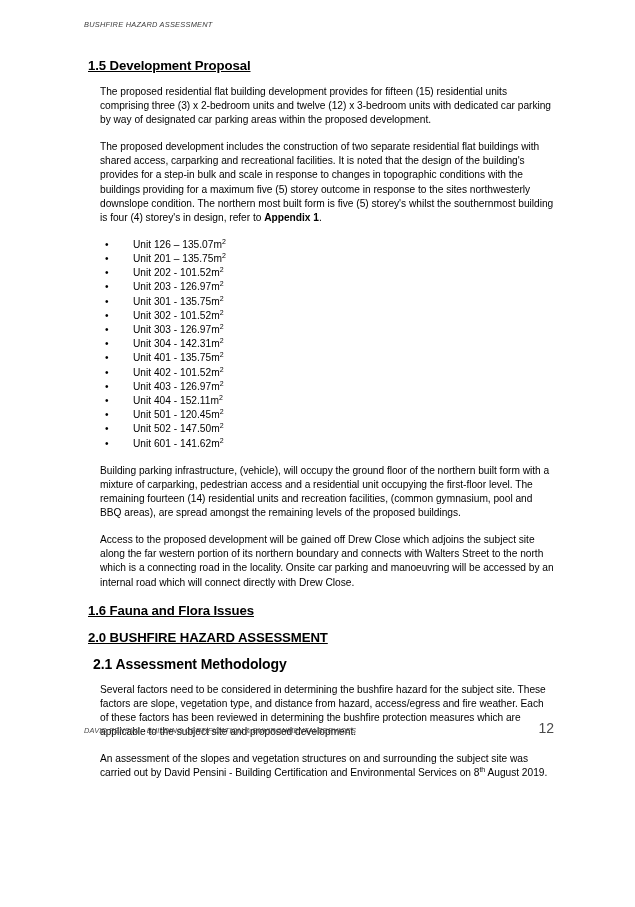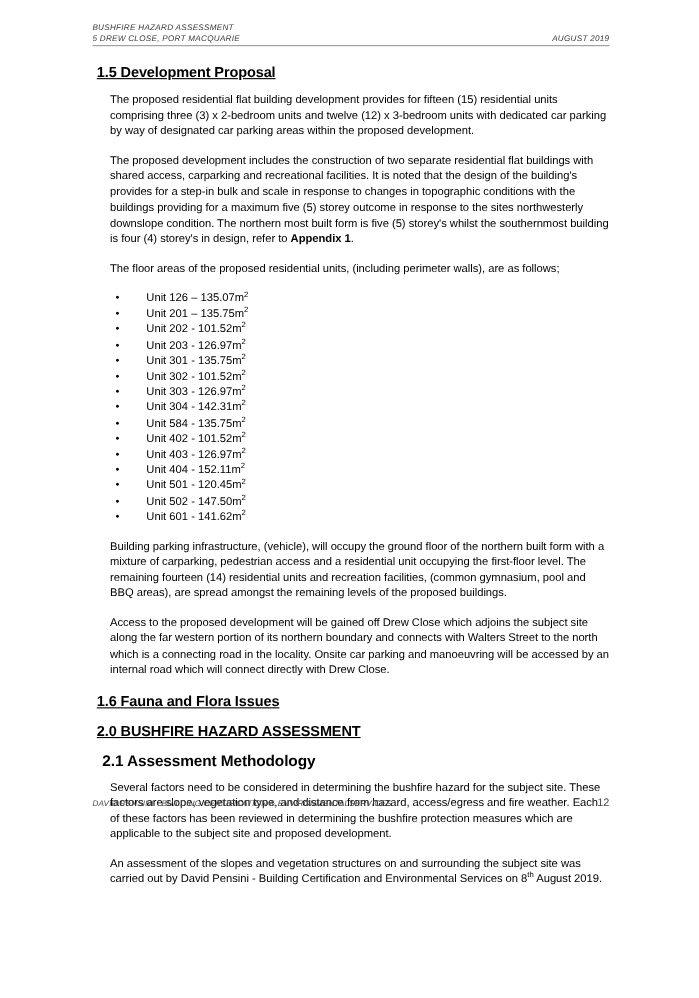--- a/index.html
+++ b/index.html
@@ -132,58 +132,53 @@
     align-items: baseline;
   }
   .doc-footer .footer-text {
     font-style: italic;
     font-size: 7.4px;
     letter-spacing: 0.15px;
     color: #4a4a4a;
     white-space: nowrap;
   }
   .doc-footer .page-number {
-    font-size: 10px;
+    font-size: 14px;
     color: #4a4a4a;
     font-style: normal;
   }
 </style>
 </head>
 <body>
 
 <div class="page">
 
   <div class="doc-header">
     <div class="hdr-line1">BUSHFIRE HAZARD ASSESSMENT</div>
-    <div class="hdr-line2">
-      <span>5 DREW CLOSE, PORT MACQUARIE</span>
-      <span class="hdr-date">AUGUST 2019</span>
-    </div>
   </div>
 
   <div class="content">
 
     <h2 class="heading-major">1.5 Development Proposal</h2>
 
     <p class="para">The proposed residential flat building development provides for fifteen (15) residential units comprising three (3) x 2-bedroom units and twelve (12) x 3-bedroom units with dedicated car parking by way of designated car parking areas within the proposed development.</p>
 
     <p class="para"><span>The proposed development includes the construction of two separate residential flat buildings with shared access, carparking and recreational facilities. It is noted that the design of the building's provides for a step-in bulk and scale in response to changes in topographic conditions with the buildings providing for a maximum five (5) storey outcome in response to the sites northwesterly downslope condition. The northern most built form is five (5) storey's whilst the southernmost building is four (4) storey's in design, refer to </span><b>Appendix 1</b><span>.</span></p>
 
-    <p class="para tight">The floor areas of the proposed residential units, (including perimeter walls), are as follows;</p>
 
     <ul class="unit-list">
       <li><span class="bullet">•</span><span>Unit 126 – 135.07m</span><sup>2</sup></li>
       <li><span class="bullet">•</span><span>Unit 201 – 135.75m</span><sup>2</sup></li>
       <li><span class="bullet">•</span><span>Unit 202 - 101.52m</span><sup>2</sup></li>
       <li><span class="bullet">•</span><span>Unit 203 - 126.97m</span><sup>2</sup></li>
       <li><span class="bullet">•</span><span>Unit 301 - 135.75m</span><sup>2</sup></li>
       <li><span class="bullet">•</span><span>Unit 302 - 101.52m</span><sup>2</sup></li>
       <li><span class="bullet">•</span><span>Unit 303 - 126.97m</span><sup>2</sup></li>
       <li><span class="bullet">•</span><span>Unit 304 - 142.31m</span><sup>2</sup></li>
-      <li><span class="bullet">•</span><span>Unit 584 - 135.75m</span><sup>2</sup></li>
+      <li><span class="bullet">•</span><span>Unit 401 - 135.75m</span><sup>2</sup></li>
       <li><span class="bullet">•</span><span>Unit 402 - 101.52m</span><sup>2</sup></li>
       <li><span class="bullet">•</span><span>Unit 403 - 126.97m</span><sup>2</sup></li>
       <li><span class="bullet">•</span><span>Unit 404 - 152.11m</span><sup>2</sup></li>
       <li><span class="bullet">•</span><span>Unit 501 - 120.45m</span><sup>2</sup></li>
       <li><span class="bullet">•</span><span>Unit 502 - 147.50m</span><sup>2</sup></li>
       <li><span class="bullet">•</span><span>Unit 601 - 141.62m</span><sup>2</sup></li>
     </ul>
 
     <p class="para">Building parking infrastructure, (vehicle), will occupy the ground floor of the northern built form with a mixture of carparking, pedestrian access and a residential unit occupying the first-floor level. The remaining fourteen (14) residential units and recreation facilities, (common gymnasium, pool and BBQ areas), are spread amongst the remaining levels of the proposed buildings.</p>
 

